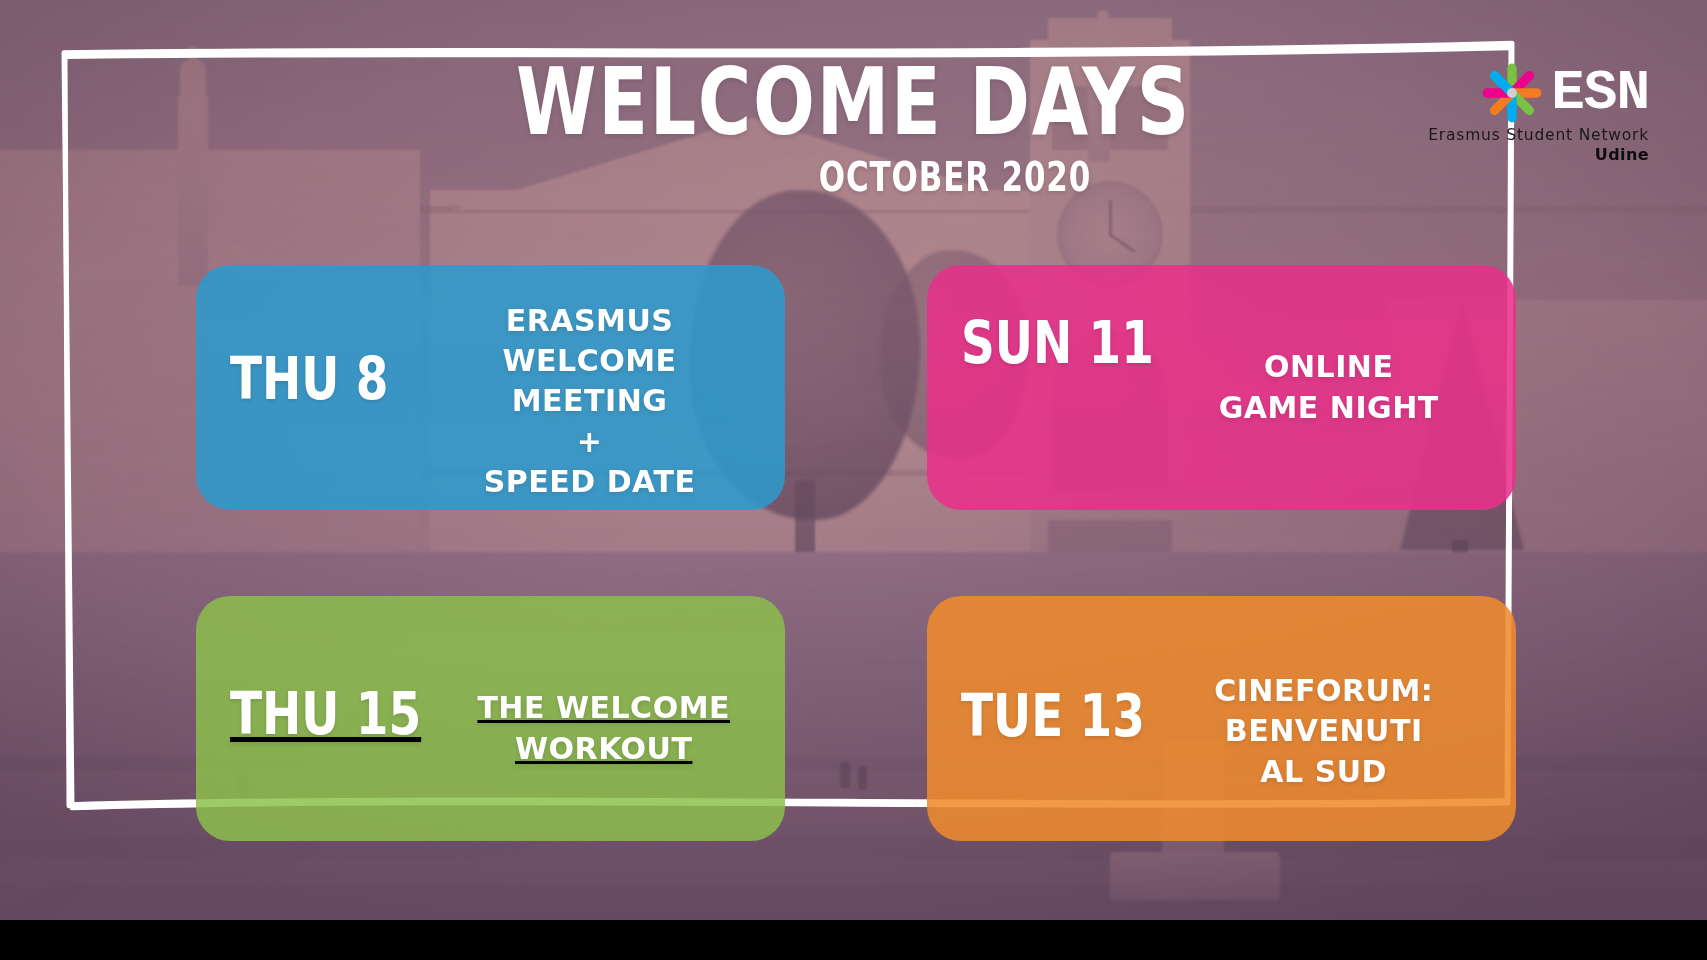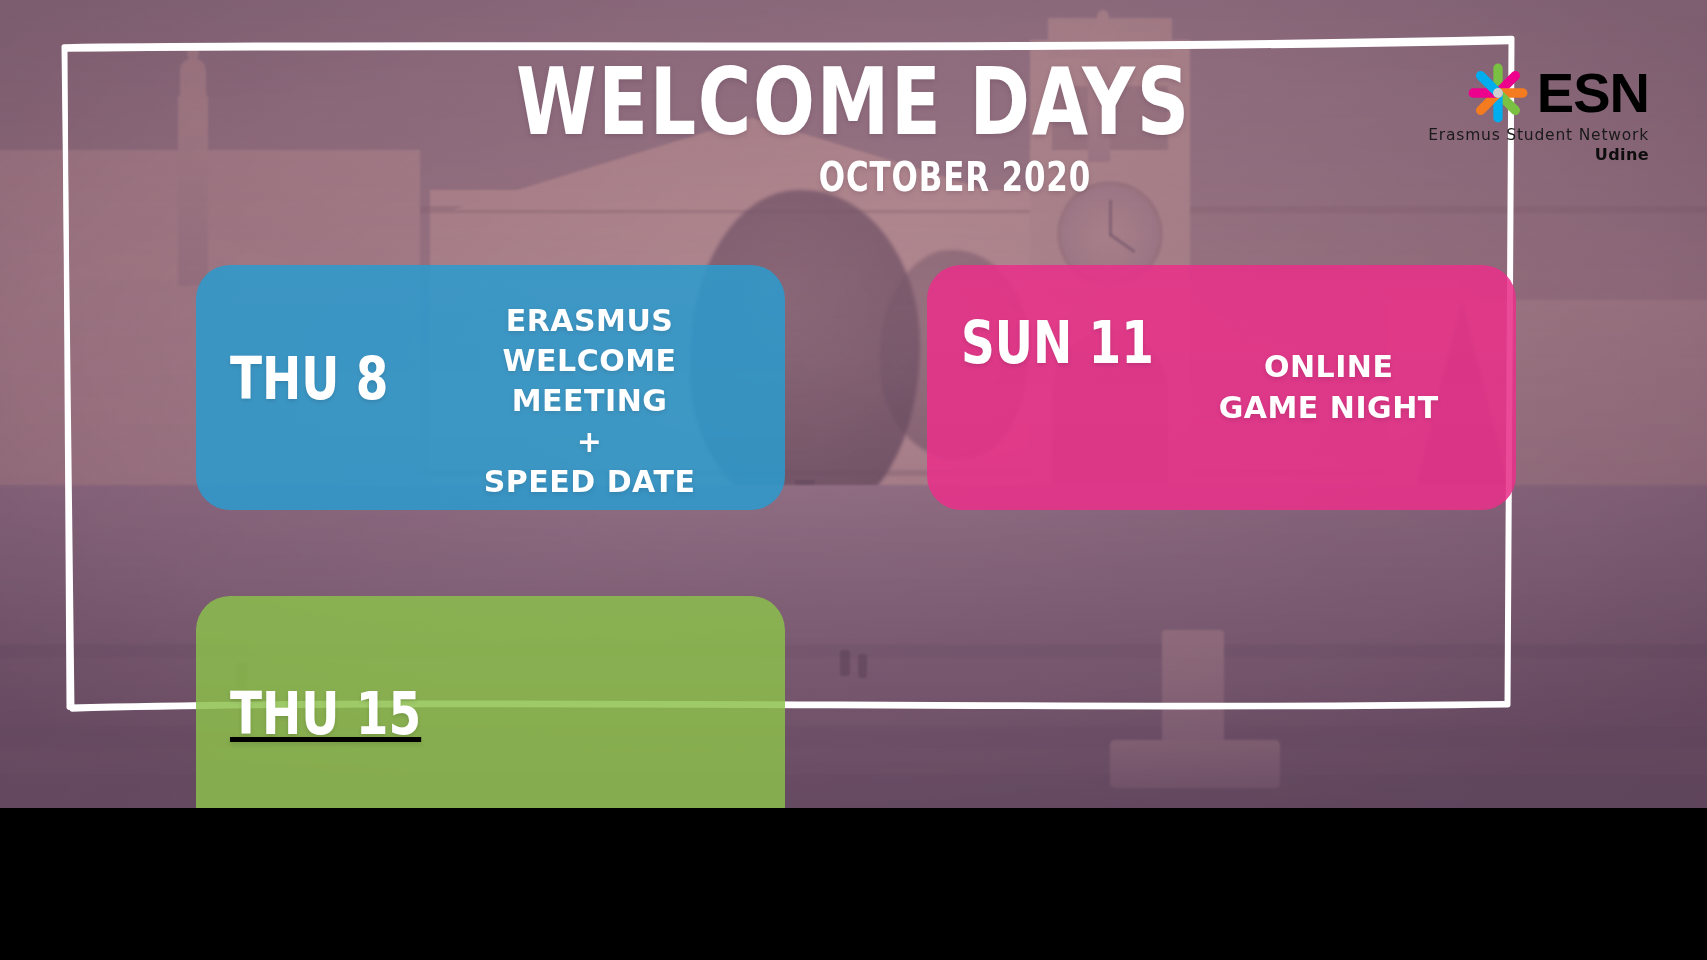--- a/index.html
+++ b/index.html
@@ -1,20 +1,20 @@
 <!DOCTYPE html>
 <html><head>
 <meta charset="utf-8">
 <style>
   html,body{margin:0;padding:0;background:#000;}
   body{font-family:"Liberation Sans", sans-serif;}
 
   #poster{
     position:relative;
-    width:1707px;height:808px;
+    width:1707px;height:920px;
     overflow:hidden;
     background:#9b7f95;
   }
 
   
   .bg-photo{position:absolute;inset:0;overflow:hidden;}
 
   
   .sky{
     position:absolute;left:0;top:0;width:100%;height:62%;
@@ -171,22 +171,22 @@
   }
 
   
   .esn-logo{
     position:absolute;right:58px;top:62px;
     display:flex;flex-direction:column;align-items:flex-end;
   }
   .esn-row{display:flex;align-items:center;gap:8px;}
   .esn-mark{width:62px;height:62px;flex:0 0 auto;}
   .esn-word{
-    font-family:Liberation Sans, sans-serif;
-    font-weight:700;font-size:56px;line-height:1;color:#000000;
+    font-family:Liberation Mono, monospace;
+    font-weight:700;font-size:56px;line-height:1;color:#ffffff;
     letter-spacing:-1px;
   }
   .esn-tag{
     font-family:"DejaVu Sans","Liberation Sans",sans-serif;
     font-size:15.5px;color:#1a1a1a;letter-spacing:.8px;margin-top:2px;
   }
   .esn-city{
     font-family:"DejaVu Sans","Liberation Sans",sans-serif;
     font-weight:700;font-size:16px;color:#0d0d0d;letter-spacing:.4px;margin-top:1px;
   }
@@ -371,18 +371,26 @@
     </div>
 
     <div class="card pink">
       <div class="card-day">SUN 11</div>
       <div class="card-event">ONLINE
 GAME NIGHT</div>
     </div>
 
     <div class="card green">
       <div class="card-day">THU 15</div>
-    </div>
-
+      <div class="card-event">THE WELCOME
+WORKOUT</div>
+    </div>
+
+    <div class="card orange">
+      <div class="card-day">TUE 13</div>
+      <div class="card-event">CINEFORUM:
+BENVENUTI
+AL SUD</div>
+    </div>
 
   </div>
 
 </div>
 
 </body></html>

